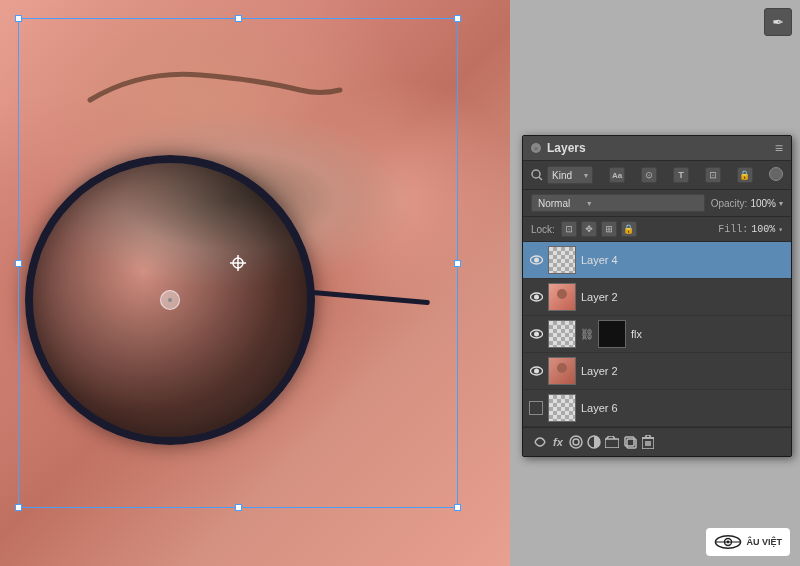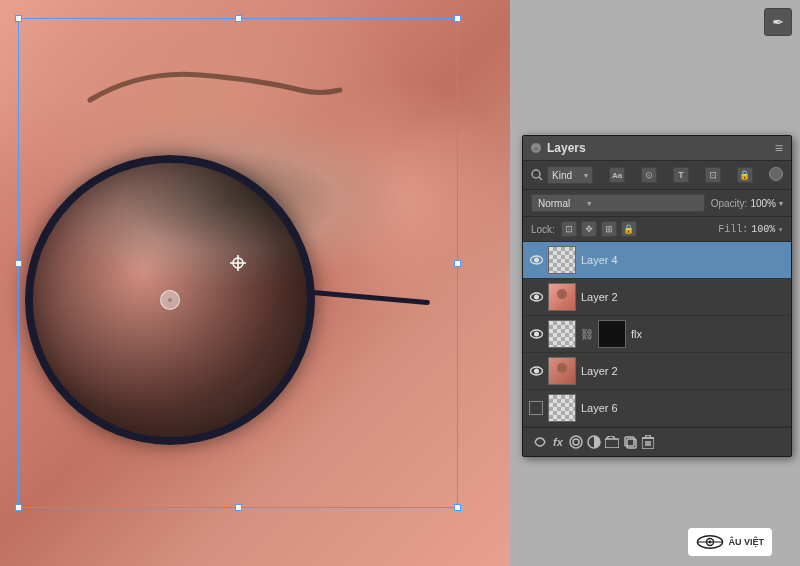--- a/index.html
+++ b/index.html
@@ -109,21 +109,21 @@
       width: 380px;
       height: 180px;
       background: radial-gradient(ellipse at 50% 50%, #8a7060 0%, #c89080 40%, transparent 70%);
       border-radius: 50%;
     }
 
     
     .watermark {
       position: absolute;
       bottom: 10px;
-      right: 28px;
+      right: 10px;
       background: white;
       border-radius: 4px;
       padding: 4px 8px;
       display: flex;
       align-items: center;
       gap: 4px;
       font-size: 10px;
       font-weight: bold;
       color: #222;
       z-index: 10;

